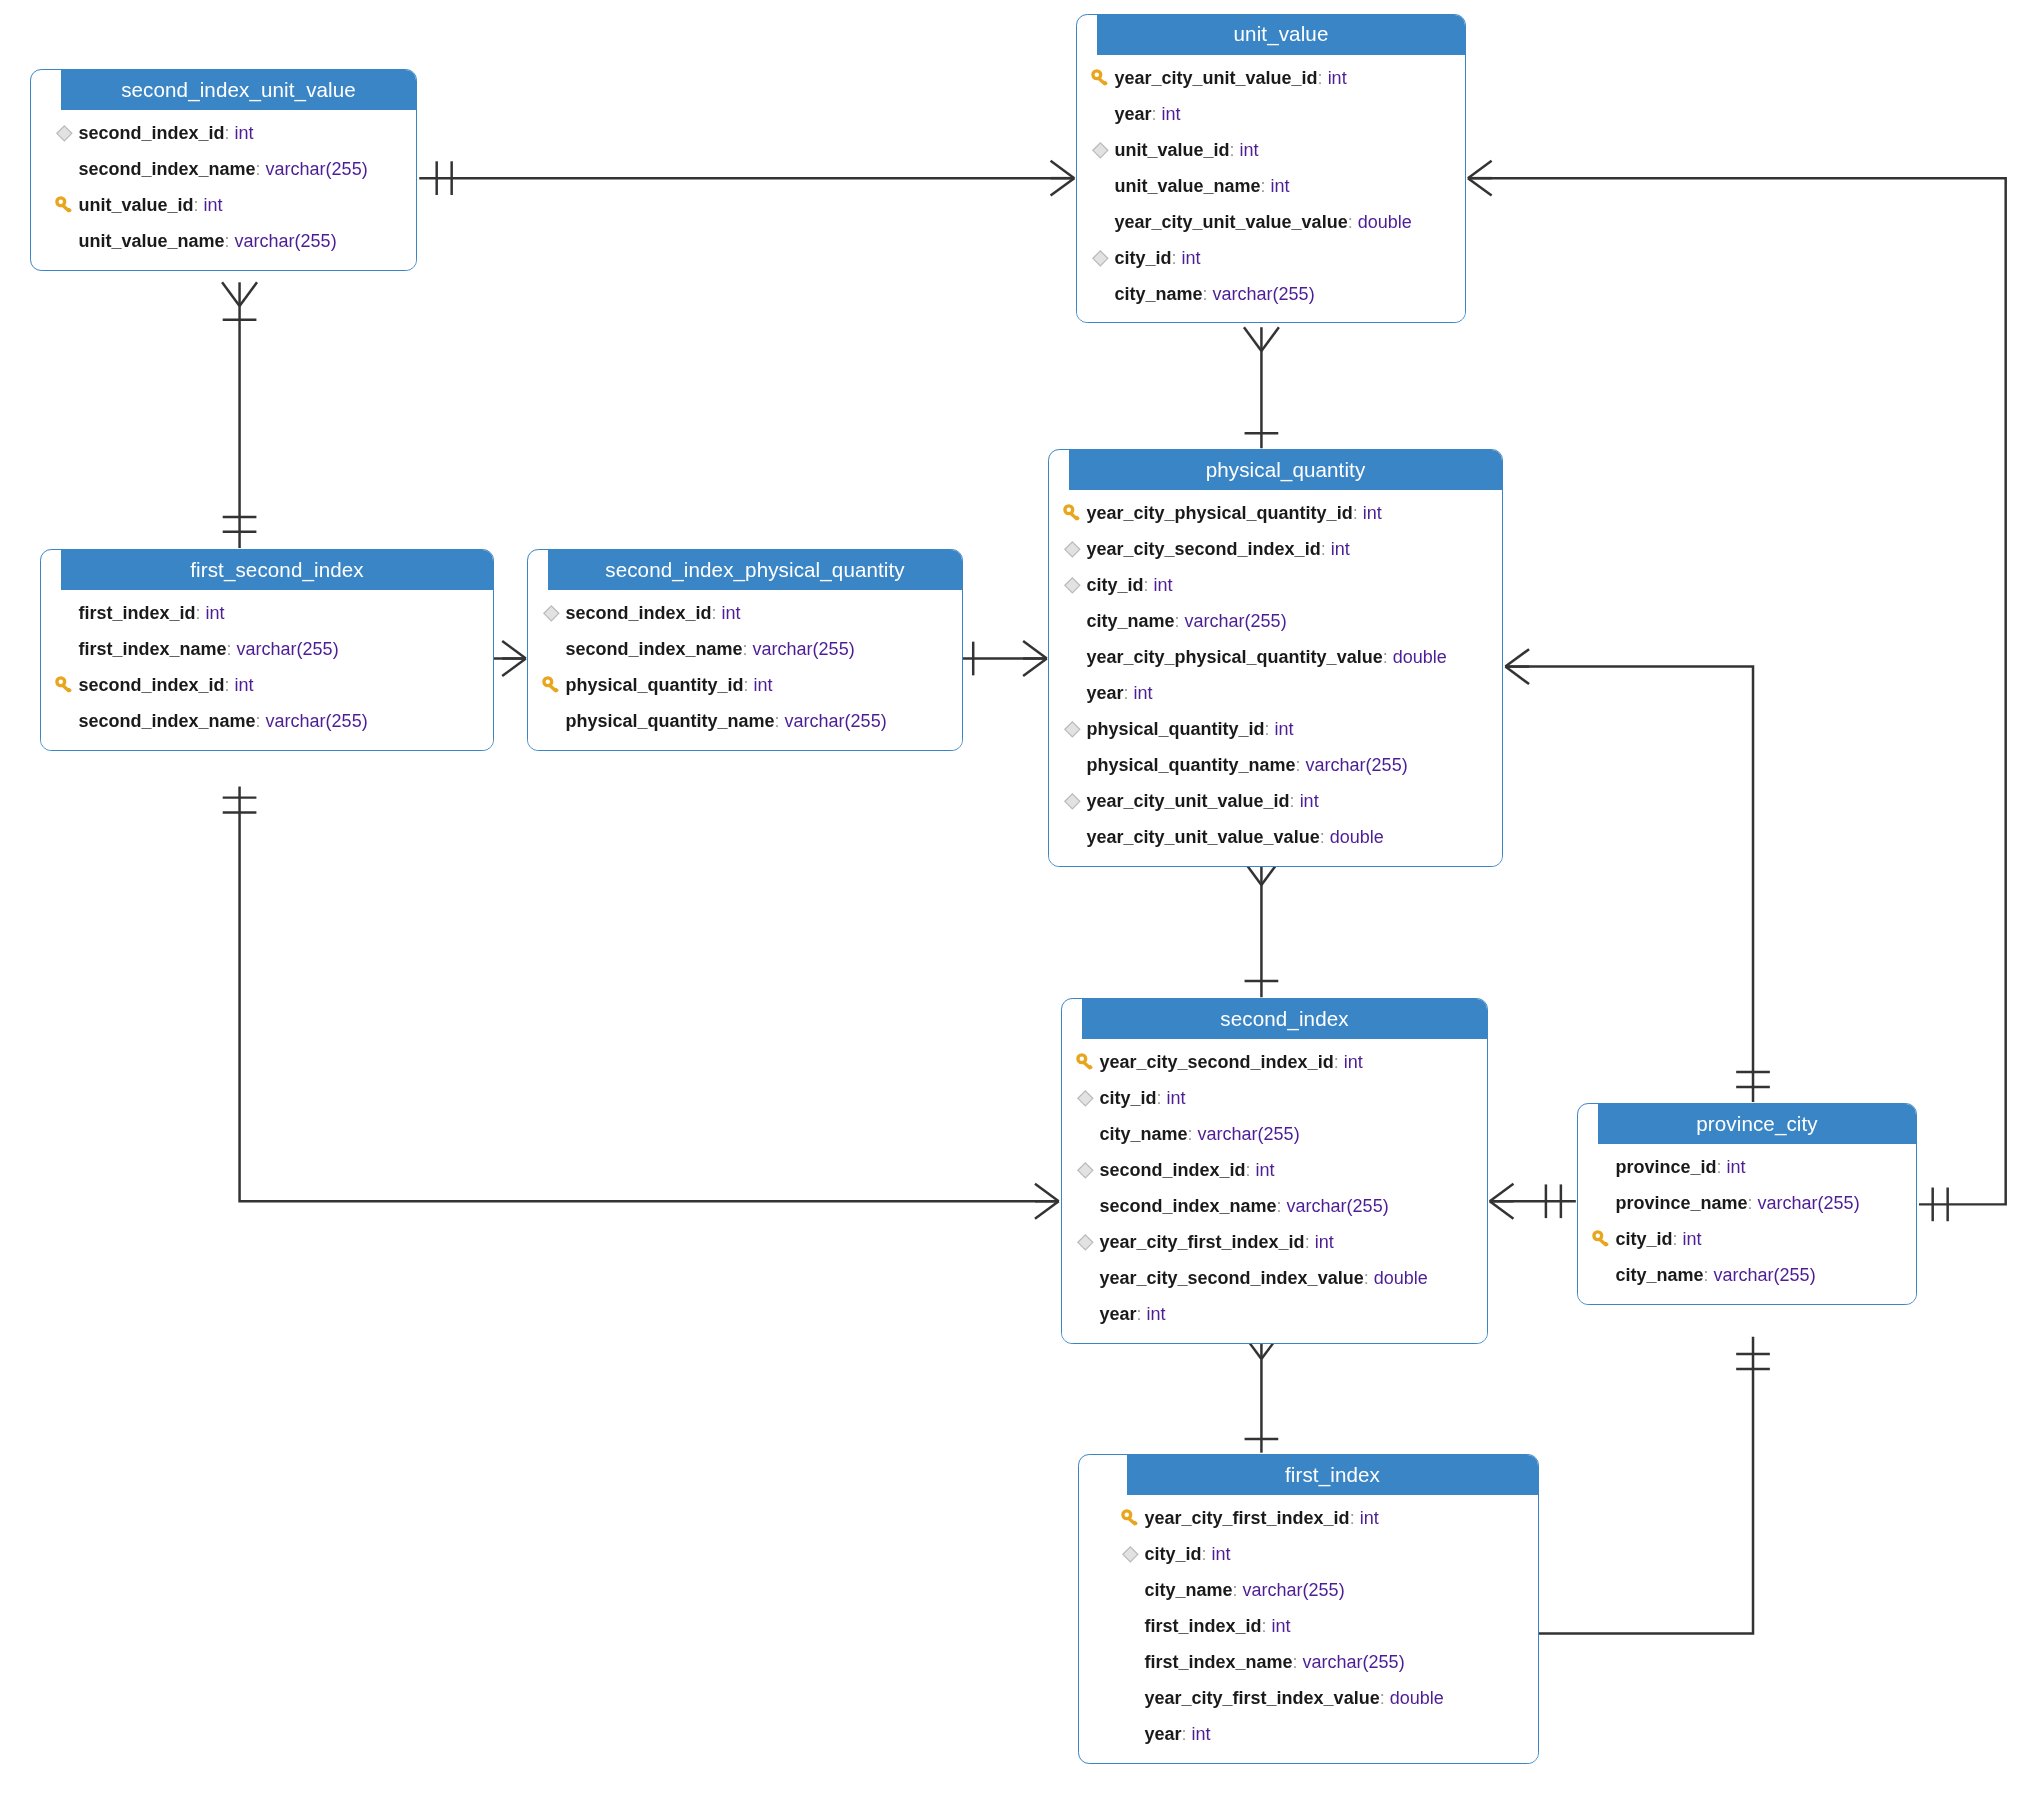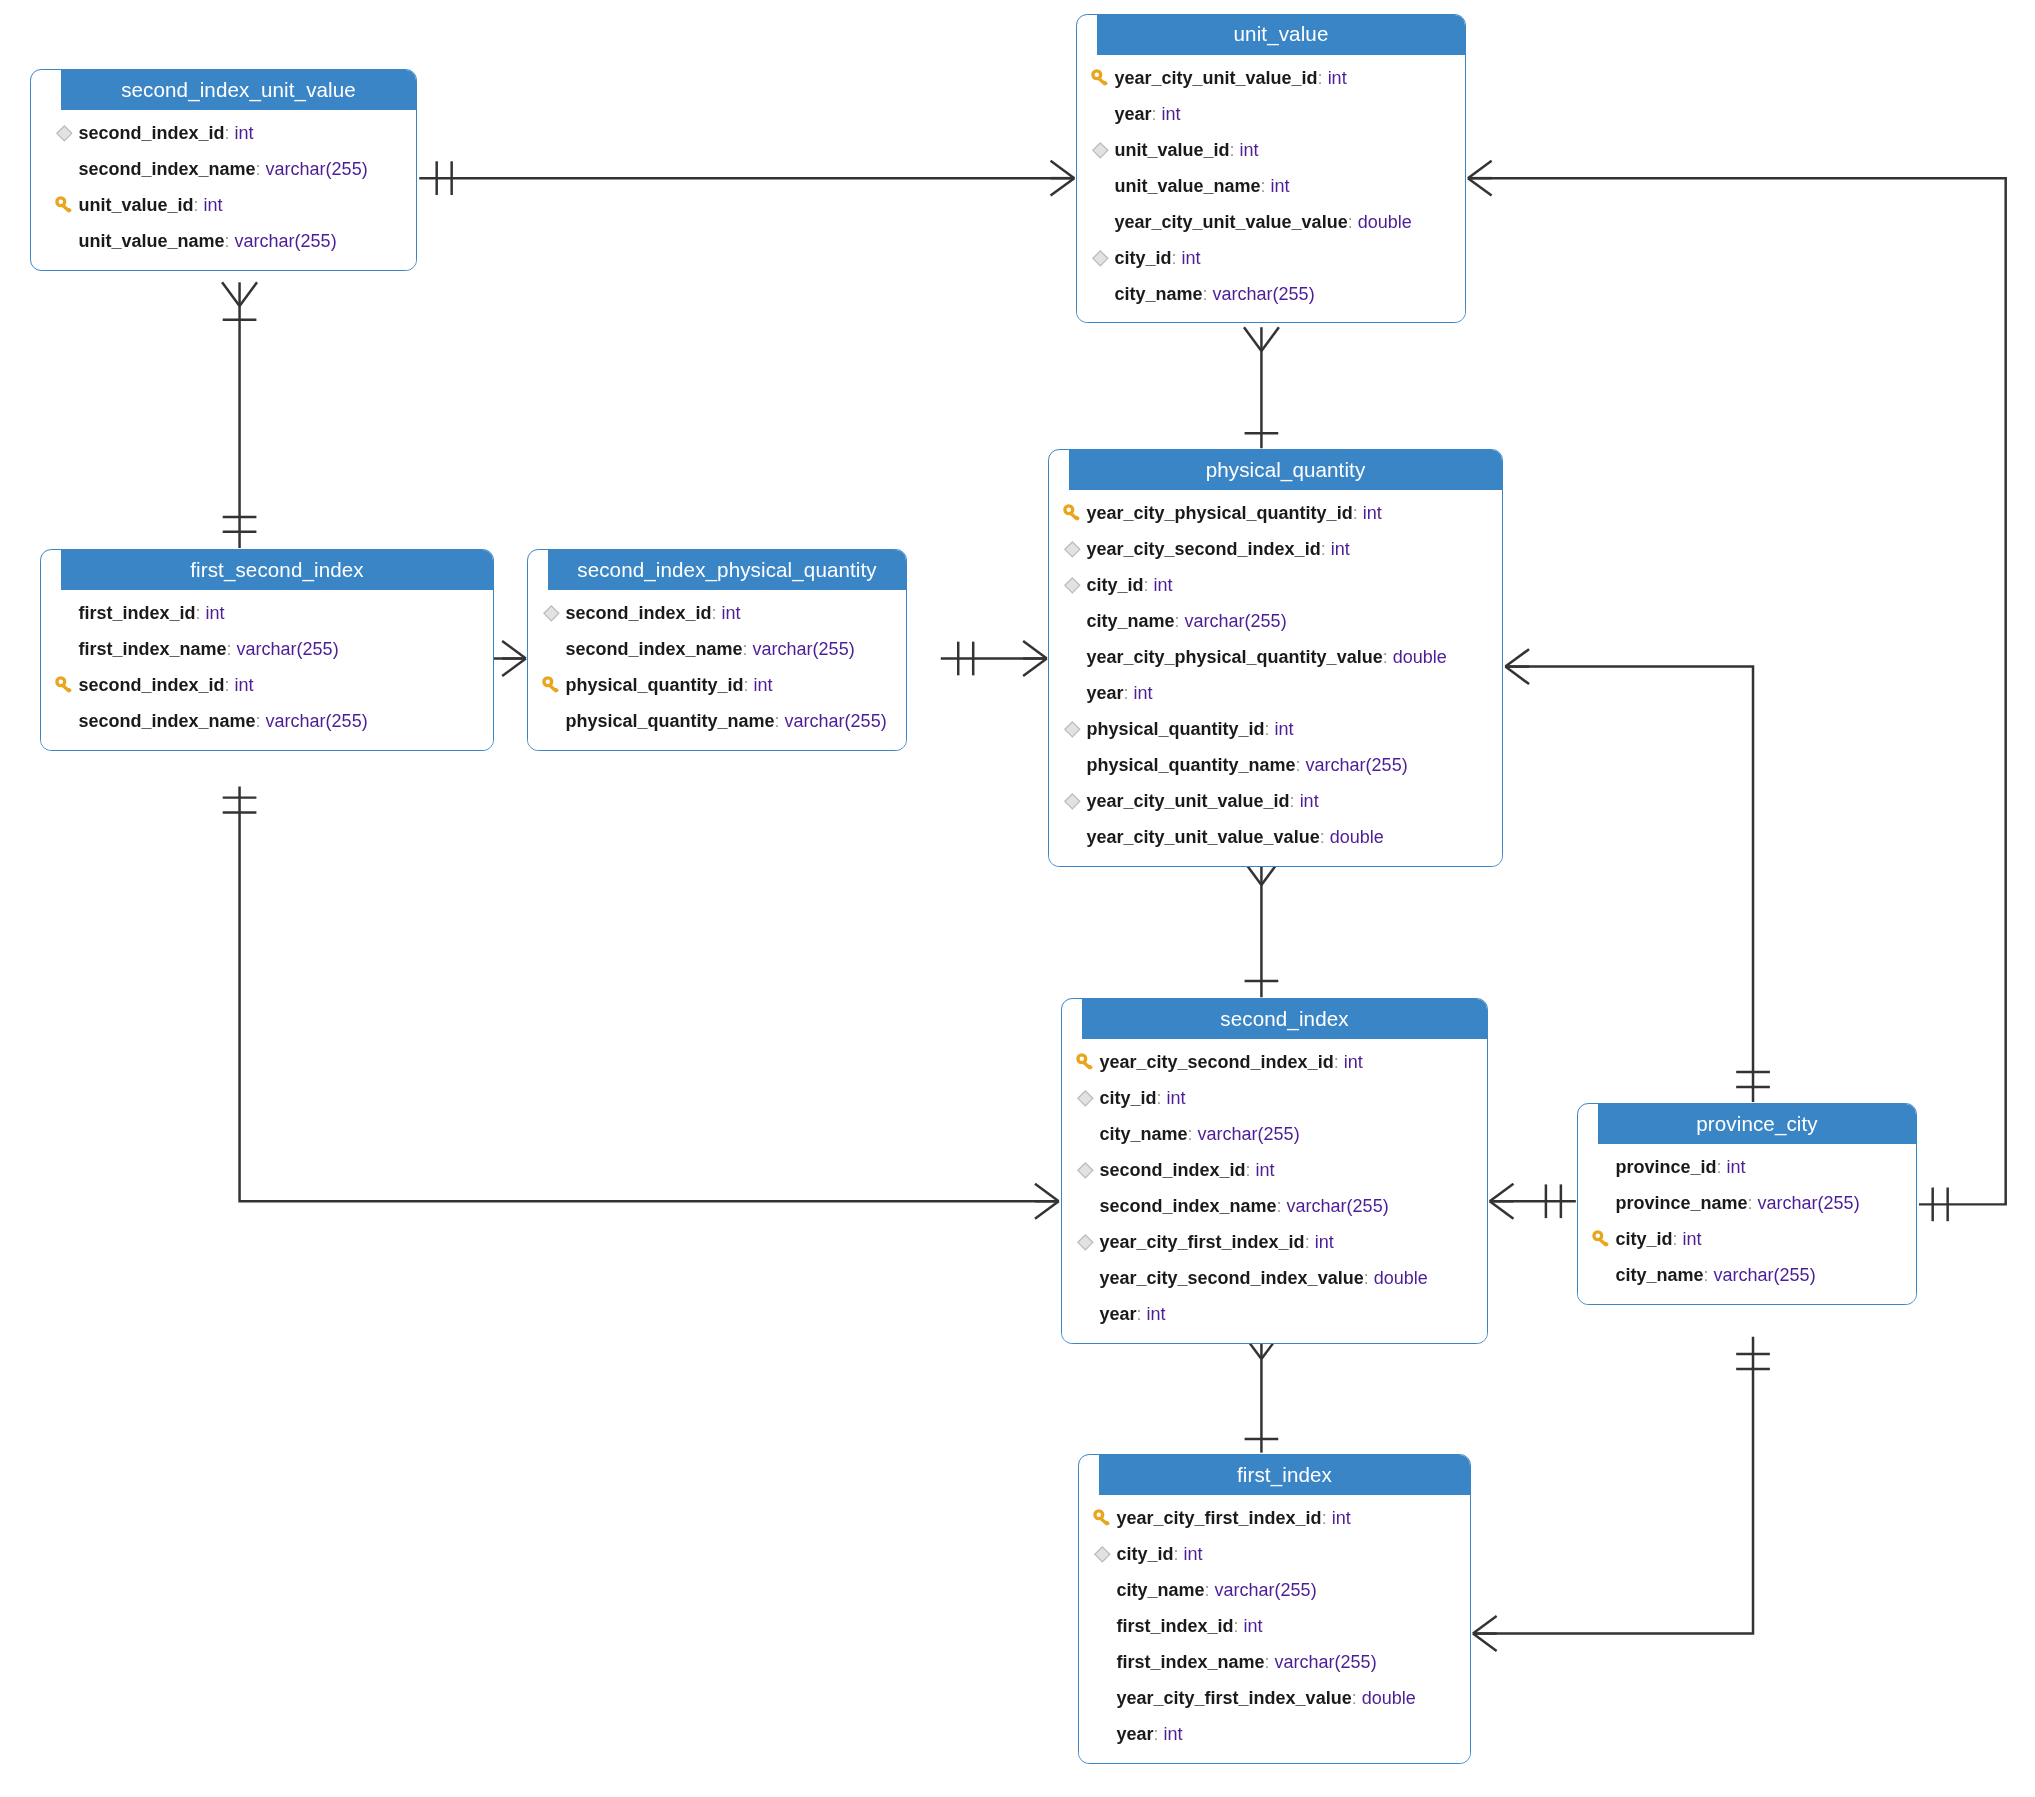--- a/index.html
+++ b/index.html
@@ -355,21 +355,21 @@
             <span class="attr-type">int</span>
           </div>
           <div class="attr">
             <span class="attr-icon"></span>
             <span class="attr-name">second_index_name</span>
             <span class="attr-colon">:&nbsp;</span>
             <span class="attr-type">varchar(255)</span>
           </div>
         </div>
       </div>
-      <div class="entity" style="left: 527px; top: 549px; width: 380px;">
+      <div class="entity" style="left: 527px; top: 549px; width: 436px;">
         <div class="entity-header">second_index_physical_quantity</div>
         <div class="entity-body">
           <div class="attr">
             <span class="attr-icon">
               <svg class="diamond-svg" width="18.7" height="18.7" viewBox="0 0 30 30">
                 <polygon points="15,3 27,15 15,27 3,15" fill="#e2e2e2" stroke="#b9b9b9" stroke-width="2"></polygon>
               </svg>
             </span>
             <span class="attr-name">second_index_id</span>
             <span class="attr-colon">:&nbsp;</span>
@@ -599,21 +599,21 @@
             <span class="attr-type">int</span>
           </div>
           <div class="attr">
             <span class="attr-icon"></span>
             <span class="attr-name">city_name</span>
             <span class="attr-colon">:&nbsp;</span>
             <span class="attr-type">varchar(255)</span>
           </div>
         </div>
       </div>
-      <div class="entity" style="left: 1078px; top: 1454px; width: 393px;">
+      <div class="entity" style="left: 1078px; top: 1454px; width: 461px; padding-left: 28px;">
         <div class="entity-header">first_index</div>
         <div class="entity-body">
           <div class="attr">
             <span class="attr-icon">
               <svg class="key-svg" width="21" height="21" viewBox="0 0 34 34">
                 <g fill="#e8a51e">
                   <circle cx="11" cy="11" r="9"></circle>
                   <rect x="14" y="13" width="18" height="5.5" rx="2.2" transform="rotate(42 14 13)"></rect>
                   <rect x="24" y="20" width="7" height="5" rx="1.8" transform="rotate(42 24 20)"></rect>
                 </g>

